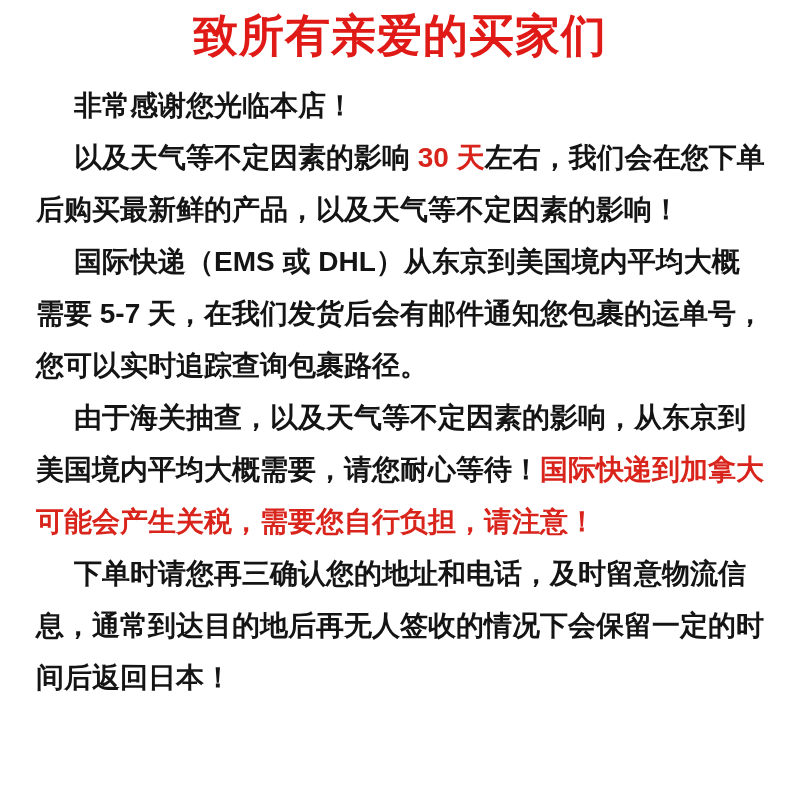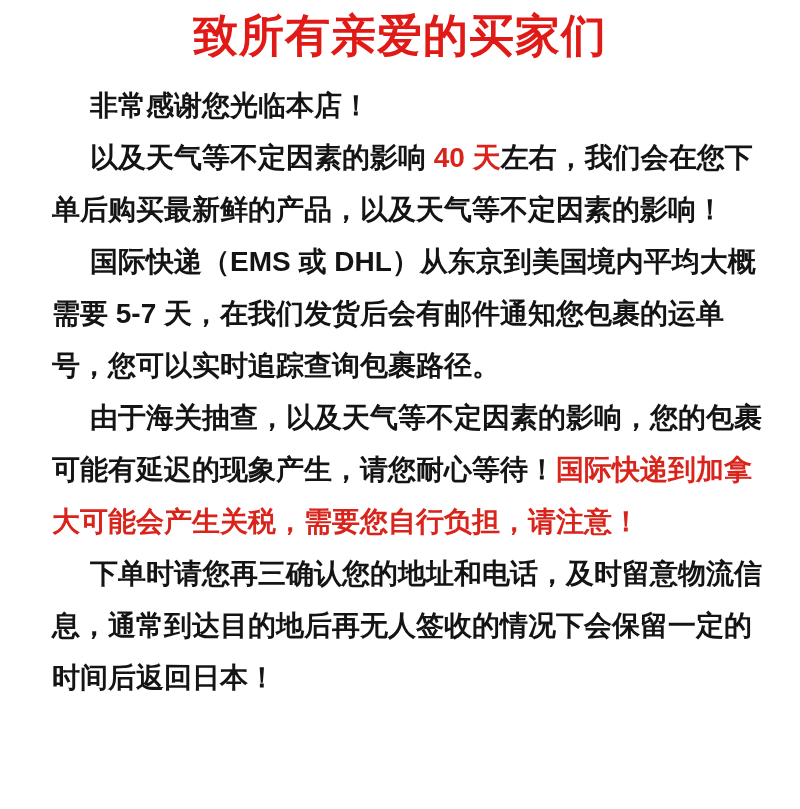--- a/index.html
+++ b/index.html
@@ -18,39 +18,39 @@
   }
   .title {
     margin: 8px 0 16px 0;
     text-align: center;
     font-size: 45px;
     line-height: 56px;
     letter-spacing: 1px;
     color: var(--title-red, #e01b17);
   }
   .notice-body {
-    padding: 0 34px 0 52px;
+    padding: 0 34px 0 36px;
     font-size: 28px;
     line-height: 52px;
     color: var(--text-black, #141414);
     text-align: left;
   }
   .para {
     margin: 0;
     text-indent: 38px;
   }
   .seg.black { color: var(--text-black, #141414); }
   .seg.red   { color: var(--accent-red, #d9241c); }
 </style>
 </head>
 <body>
 
 <div class="page">
   <h1 class="title">致所有亲爱的买家们</h1>
   <div class="notice-body">
       <p class="para"><span class="seg black">非常感谢您光临本店！</span></p>
-      <p class="para"><span class="seg black">以及天气等不定因素的影响 </span><span class="seg red">40 天</span><span class="seg black">左右，我们会在您下单后购买最新鲜的产品，以及天气等不定因素的影响！</span></p>
+      <p class="para"><span class="seg black">以及天气等不定因素的影响 </span><span class="seg red">30 天</span><span class="seg black">左右，我们会在您下单后购买最新鲜的产品，以及天气等不定因素的影响！</span></p>
       <p class="para"><span class="seg black">国际快递（EMS 或 DHL）从东京到美国境内平均大概需要 5-7 天，在我们发货后会有邮件通知您包裹的运单号，您可以实时追踪查询包裹路径。</span></p>
-      <p class="para"><span class="seg black">由于海关抽查，以及天气等不定因素的影响，您的包裹可能有延迟的现象产生，请您耐心等待！</span><span class="seg red">国际快递到加拿大可能会产生关税，需要您自行负担，请注意！</span></p>
+      <p class="para"><span class="seg black">由于海关抽查，以及天气等不定因素的影响，从东京到美国境内平均大概需要，请您耐心等待！</span><span class="seg red">国际快递到加拿大可能会产生关税，需要您自行负担，请注意！</span></p>
       <p class="para"><span class="seg black">下单时请您再三确认您的地址和电话，及时留意物流信息，通常到达目的地后再无人签收的情况下会保留一定的时间后返回日本！</span></p>
       <p class="para"></p>
     </div>
 </div>
 
 </body></html>

